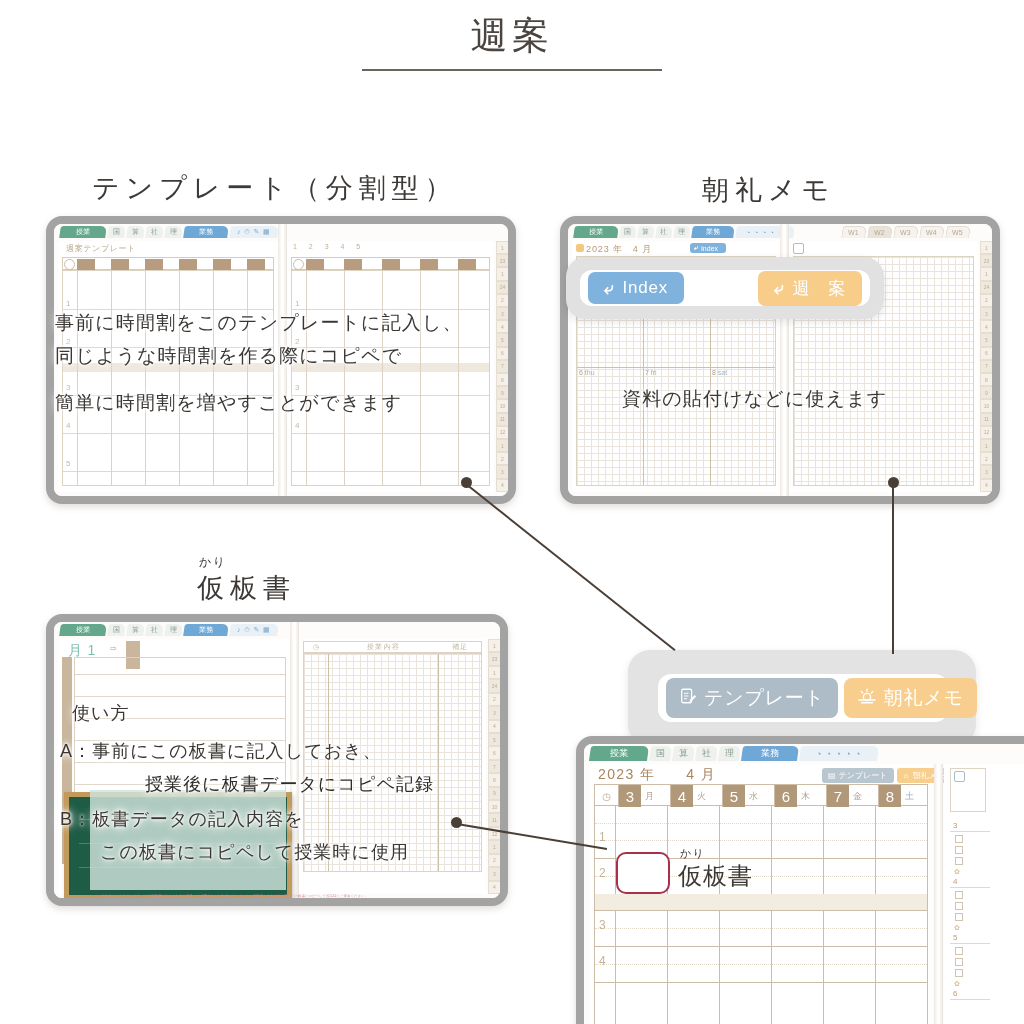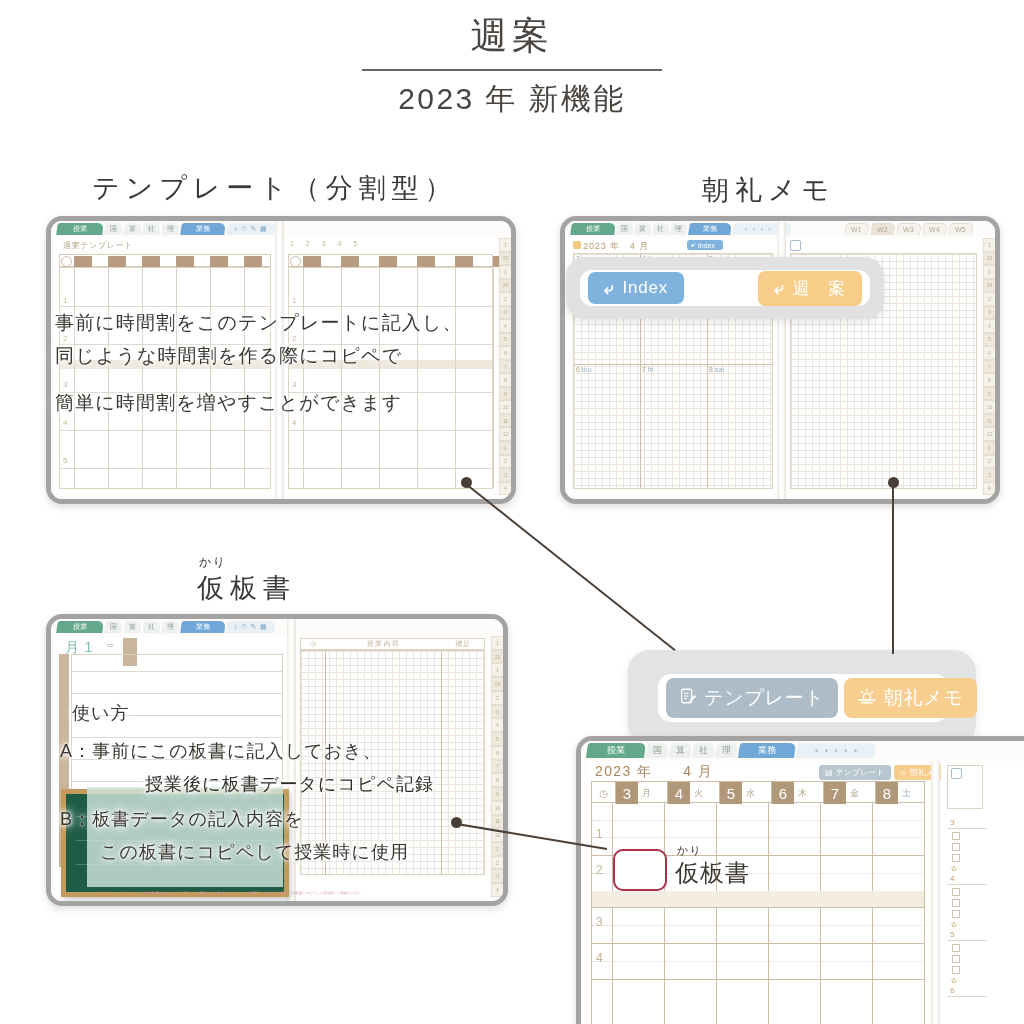--- a/index.html
+++ b/index.html
@@ -35,21 +35,21 @@
   .ruby-wrap{position:relative;display:inline-block;}
   .ruby-top{
     position:absolute;left:2px;top:-16px;font-size:12px;letter-spacing:.12em;
     color:#3d3936;
   }
 
   
   .nb{
     position:absolute;
     background:#fbf9f6;
-    border:5px solid #a3a3a3;
+    border:8px solid #a3a3a3;
     border-radius:16px;
     box-shadow:0 3px 7px rgba(120,100,85,.22);
     box-sizing:border-box;
     overflow:hidden;
   }
   .nb-inner{position:absolute;inset:0;background:#fdfcfa;}
   
   .gutter{
     position:absolute;top:0;bottom:0;width:9px;
     background:linear-gradient(to right,#efe9e2,#ffffff 40%,#ffffff 60%,#e9e2da);
@@ -205,21 +205,20 @@
   .chk-star{font-size:7px;color:#d8c29a;margin-left:4px;}
 </style>
 </head>
 <body>
 
 <div class="stage">
 
   <div class="header">
     <div class="h-title">週案</div>
     <div class="h-rule"></div>
-    <div class="h-sub">2023 年 新機能</div>
   </div>
 
   <div class="sec-title" style="left:92px;top:170px;">テンプレート（分割型）</div>
 
   <div class="nb" id="nb1" style="left:46px;top:216px;width:470px;height:288px;">
     <div class="nb-inner">
 
       <div class="tabstrip">
         <div class="tab green" style="width:46px;">
           <span>授業</span>
@@ -443,20 +442,21 @@
         <span class="gly">⤶</span>
         <span>Index</span>
       </div>
       <div class="pill amber">
         <span class="gly">⤶</span>
         <span>週　案</span>
       </div>
     </div>
   </div>
 
+  <div class="desc" style="left:622px;top:384px;">資料の貼付けなどに使えます</div>
 
   <div class="sec-title" style="left:197px;top:570px;">
     <span class="ruby-wrap">
       <span class="ruby-top">かり</span>
       <span>仮板書</span>
     </span>
   </div>
 
   <div class="nb" id="nb3" style="left:46px;top:614px;width:462px;height:292px;">
     <div class="nb-inner">

